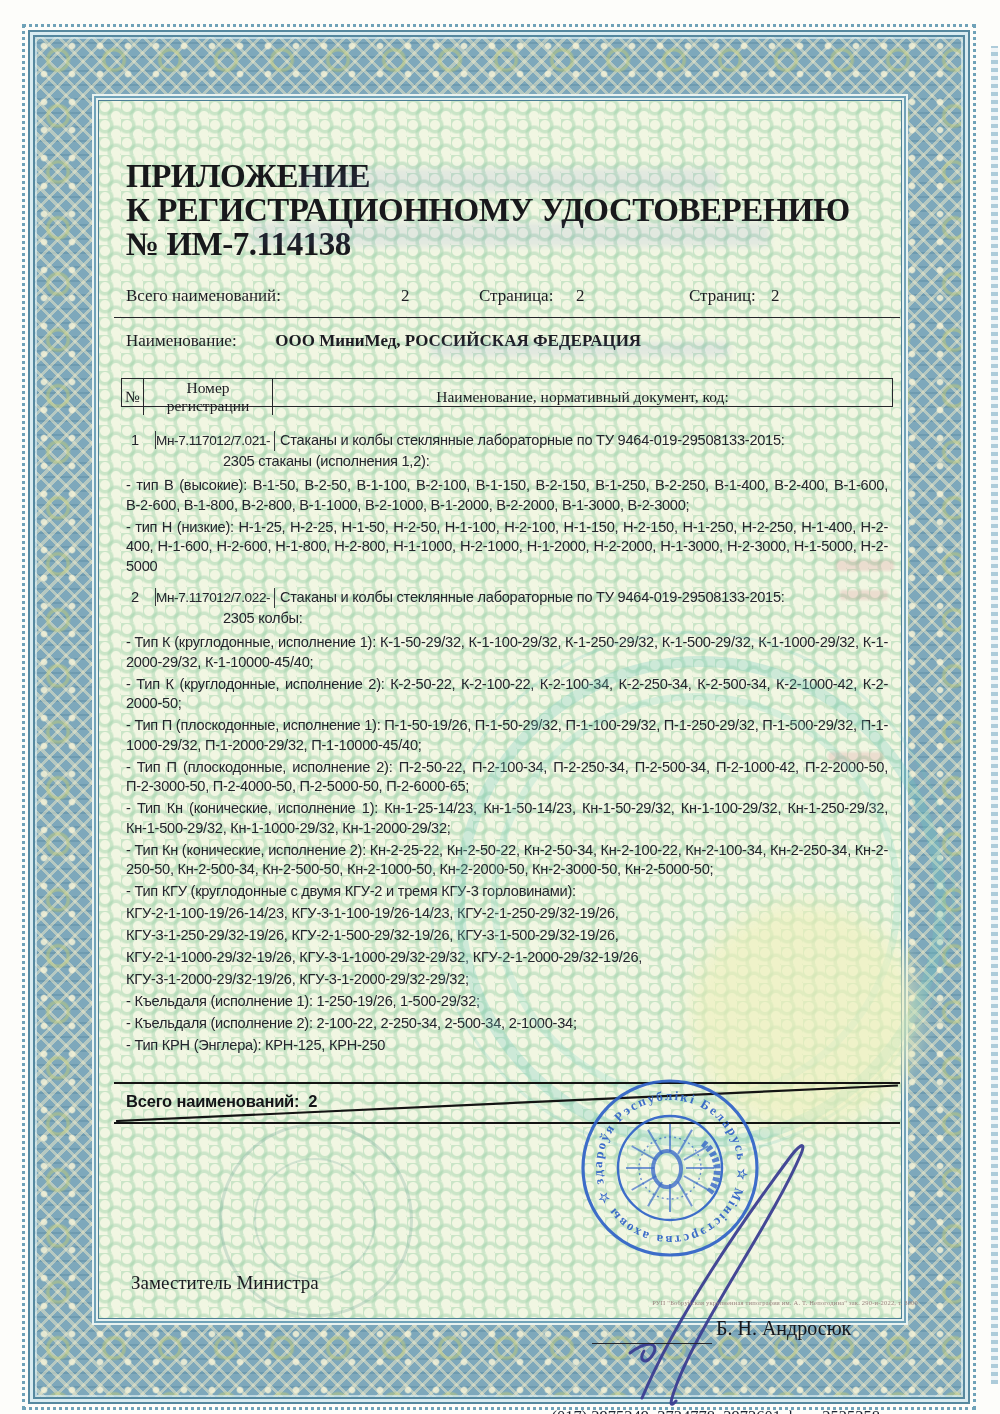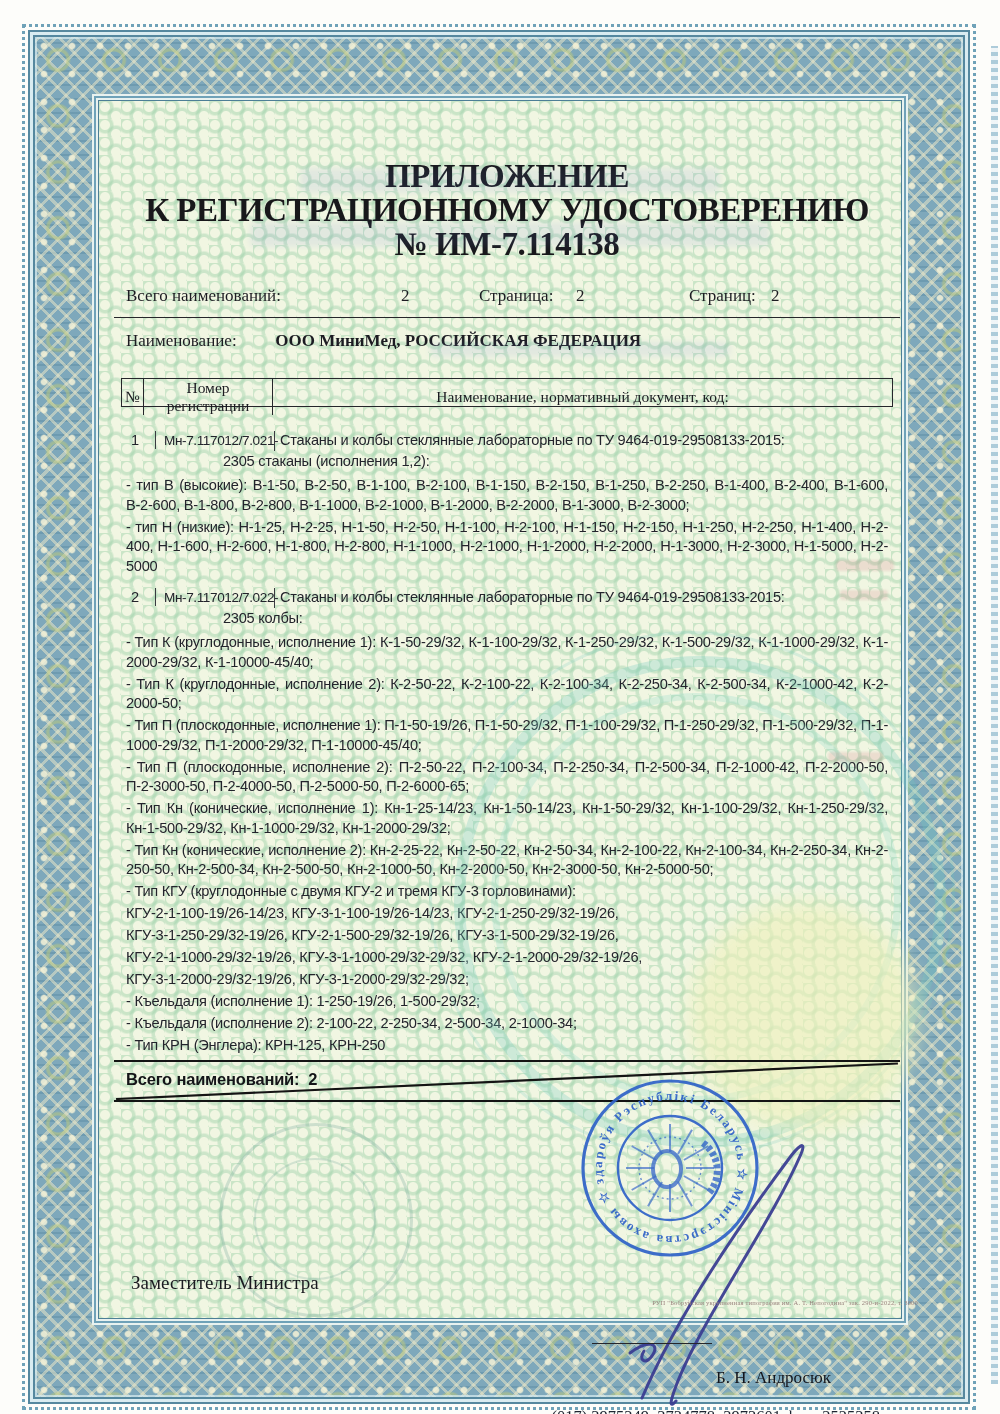--- a/index.html
+++ b/index.html
@@ -45,56 +45,56 @@
   .ghost{position:absolute;background:#647bd0;opacity:.11;filter:blur(3px);border-radius:5px;pointer-events:none;}
   .g1{left:300px;top:168px;width:420px;height:25px;}
   .g2{left:250px;top:222px;width:520px;height:25px;}
   .g3{left:430px;top:342px;width:300px;height:15px;}
   .pink{position:absolute;background:rgba(205,95,115,.16);filter:blur(1px);border-radius:3px;pointer-events:none;}
   .p1{left:836px;top:560px;width:58px;height:11px;}
   .p2{left:840px;top:590px;width:48px;height:10px;}
   .p3{left:828px;top:752px;width:55px;height:10px;}
 
   
-  .title{text-align:center;font-weight:bold;font-size:33px;line-height:34px;color:#18181b;letter-spacing:-.5px;margin:0;}
+  .title{font-weight:bold;font-size:33px;line-height:34px;color:#18181b;letter-spacing:-.5px;margin:0;}
   .meta{position:relative;height:22px;margin-top:25px;font-size:17px;}
   .meta span{position:absolute;top:0;white-space:nowrap;}
   .m0{left:0;} .m1{left:275px;} .m2{left:353px;} .m3{left:450px;} .m4{left:563px;} .m5{left:645px;}
   .rule1{border-top:1.8px solid #26262a;margin:9px -12px 0 -12px;}
   .maker{margin-top:13px;font-size:17px;}
   .maker .lbl{display:inline-block;width:145px;}
   .maker .val{font-weight:bold;}
 
   .table-head{display:grid;grid-template-columns:22px 129px 1fr;margin:27px -5px 0 -5px;height:27px;
     border:1.8px solid #26262b;font-size:15.5px;align-items:center;background:rgba(255,255,255,.06);}
   .table-head .c{text-align:center;}
   .table-head .c1,.table-head .c2{border-right:1px solid #26262b;height:100%;display:flex;align-items:center;justify-content:center;}
 
   .rows{font-family:"Liberation Sans","DejaVu Sans",sans-serif;font-size:14.6px;line-height:19.5px;
         letter-spacing:-.25px;color:#23242c;}
   .row{margin-top:24px;}
   .row + .row{margin-top:12px;}
   .row-head{display:grid;grid-template-columns:30px 118px 1fr;}
   .row-head .num{border-right:1px solid #3a3a40;height:18px;align-self:start;padding-left:5px;}
-  .row-head .reg{white-space:nowrap;font-size:13.6px;letter-spacing:-.4px;padding-left:8px;}
+  .row-head .reg{white-space:nowrap;font-size:13.6px;letter-spacing:-.4px;}
   .row-head .desc{border-left:1px solid #3a3a40;padding-left:5px;}
   .row-sub{margin:1px 0 5px 97px;}
   .item{margin:2.5px 0;text-align:justify;}
 
-  .totals{position:relative;margin:4px -12px 0 -12px;height:38px;
+  .totals{position:relative;margin:26px -12px 0 -12px;height:38px;
     border-top:2.5px solid #141414;border-bottom:2.5px solid #141414;}
   .totals-label{position:absolute;left:12px;top:8px;font-family:"Liberation Sans","DejaVu Sans",sans-serif;
     font-weight:bold;font-size:16.5px;letter-spacing:-.2px;color:#141418;}
   .totals-svg{position:absolute;inset:0;width:100%;height:100%;}
 
   
   .deputy{position:absolute;left:131px;top:1272px;font-size:19px;color:#1a1a20;}
   .print-note{position:absolute;right:82px;top:1299px;font-size:6.5px;color:#99837e;letter-spacing:.2px;}
   .sig-line{position:absolute;left:592px;top:1343px;width:120px;border-top:1.6px solid #26262a;}
-  .sig-name{position:absolute;left:716px;top:1368px;font-size:17px;color:#15161c;}
+  .sig-name{position:absolute;left:716px;top:1317px;font-size:20px;color:#15161c;}
   .phone{position:absolute;right:120px;top:1369px;font-size:16.5px;color:#1d2430;margin-top:38px;}
   .stamp-svg{position:absolute;left:578px;top:1076px;width:184px;height:184px;opacity:.92;}
   .sig-svg{position:absolute;inset:0;width:1000px;height:1414px;pointer-events:none;}
 </style>
 </head>
 <body>
 
 <div class="page">
 
   <div class="band"></div>

